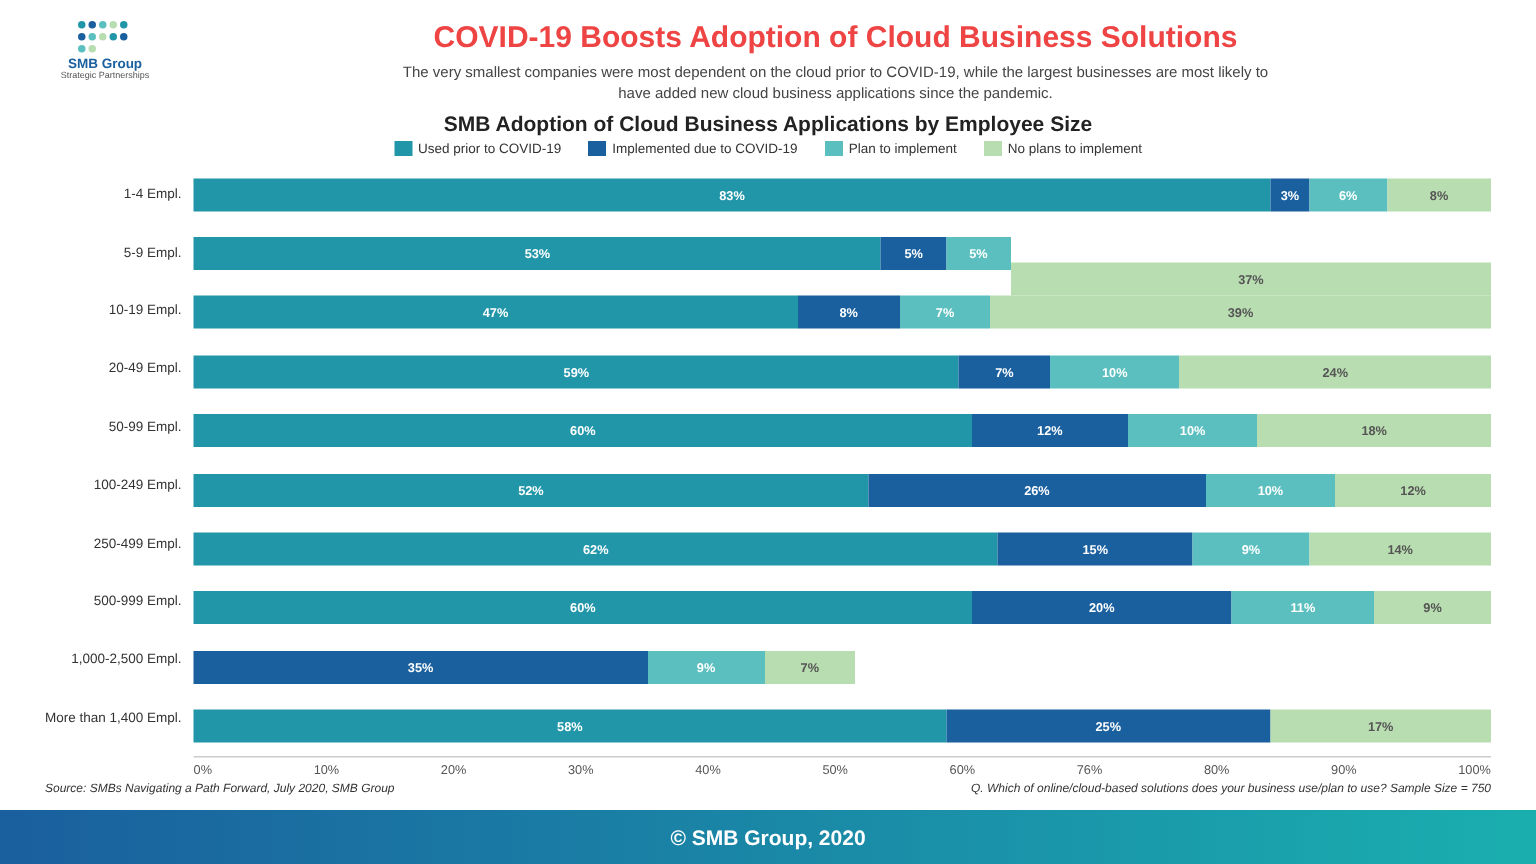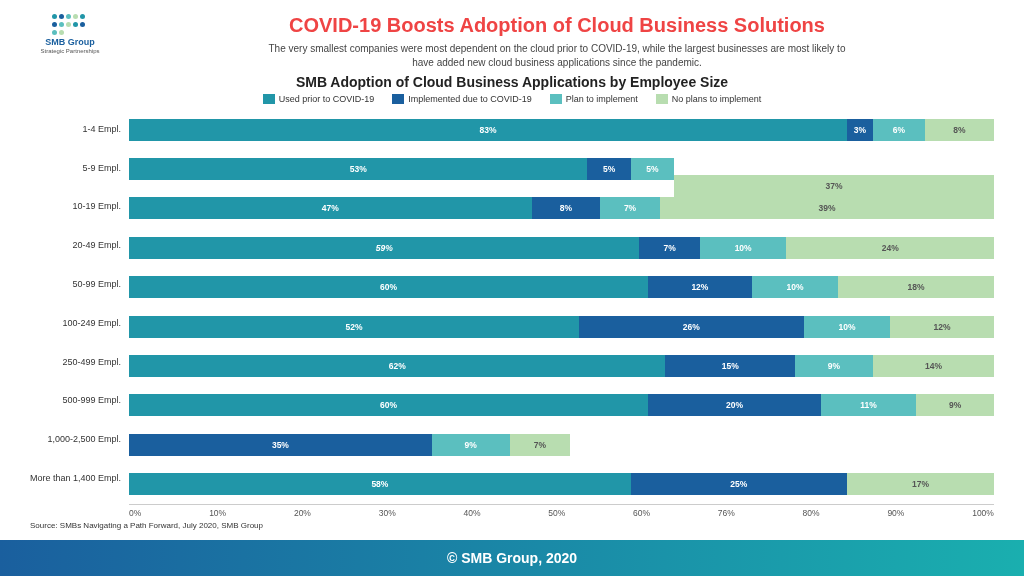--- a/index.html
+++ b/index.html
@@ -166,20 +166,21 @@
       font-size: 14px;
       font-weight: bold;
       padding: 10px;
     }
     .source-row {
       display: flex;
       justify-content: space-between;
       font-size: 8px;
       color: #333;
       padding: 3px 0 2px 0;
+      font-style: italic;
     }
     
     .c1 { background-color: #2196a8; }   
     .c2 { background-color: #1a5f9e; }   
     .c3 { background-color: #5bbfbf; }   
     .c4 { background-color: #b8ddb0; }   
   </style>
 </head>
 <body>
 
@@ -257,21 +258,21 @@
               <div class="bar-segment c3" style="width: 5%;">5%</div>
               <div class="bar-segment c4 light-text" style="width: 37%; margin-top: 33px;">37%</div>
             </div>
             <div class="bar-row">
               <div class="bar-segment c1" style="width: 47%;">47%</div>
               <div class="bar-segment c2" style="width: 8%;">8%</div>
               <div class="bar-segment c3" style="width: 7%;">7%</div>
               <div class="bar-segment c4 light-text" style="width: 39%;">39%</div>
             </div>
             <div class="bar-row">
-              <div class="bar-segment c1" style="width: 59%; font-style: italic;">59%</div>
+              <div class="bar-segment c1" style="width: 59%;">59%</div>
               <div class="bar-segment c2" style="width: 7%;">7%</div>
               <div class="bar-segment c3" style="width: 10%;">10%</div>
               <div class="bar-segment c4 light-text" style="width: 24%;">24%</div>
             </div>
             <div class="bar-row">
               <div class="bar-segment c1" style="width: 60%;">60%</div>
               <div class="bar-segment c2" style="width: 12%;">12%</div>
               <div class="bar-segment c3" style="width: 10%;">10%</div>
               <div class="bar-segment c4 light-text" style="width: 18%;">18%</div>
             </div>
@@ -315,19 +316,20 @@
             <span>60%</span>
             <span>76%</span>
             <span>80%</span>
             <span>90%</span>
             <span>100%</span>
           </div>
       </div>
     </div>
     <div class="source-row">
       <span>Source: SMBs Navigating a Path Forward, July 2020, SMB Group</span>
+      <span>Q. Which of online/cloud-based solutions does your business use/plan to use? Sample Size = 750</span>
     </div>
   </div>
 </div>
 
 <div class="footer-bar">
   <span>© SMB Group, 2020</span>
 </div>
 
 </body></html>

